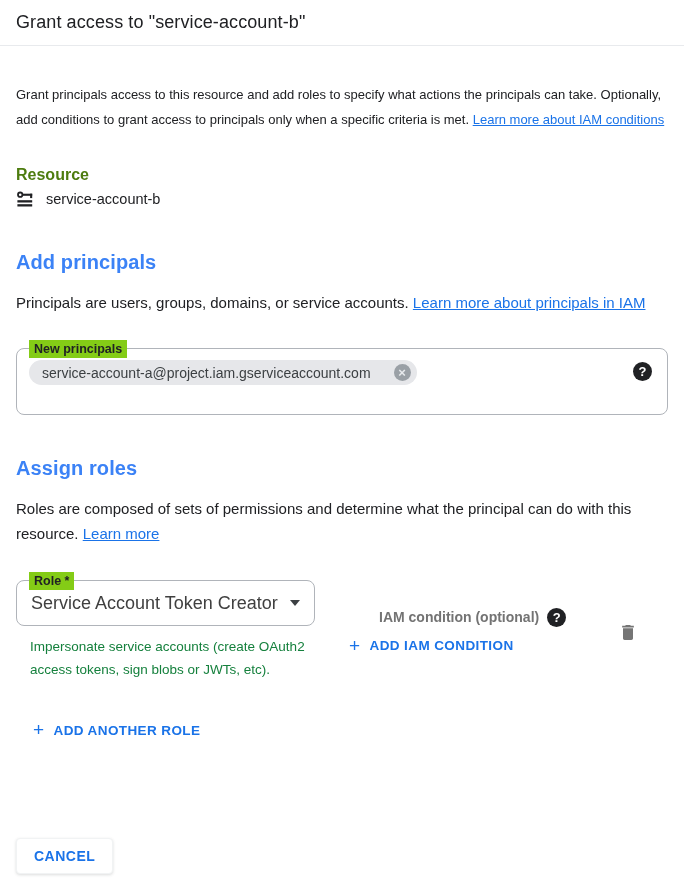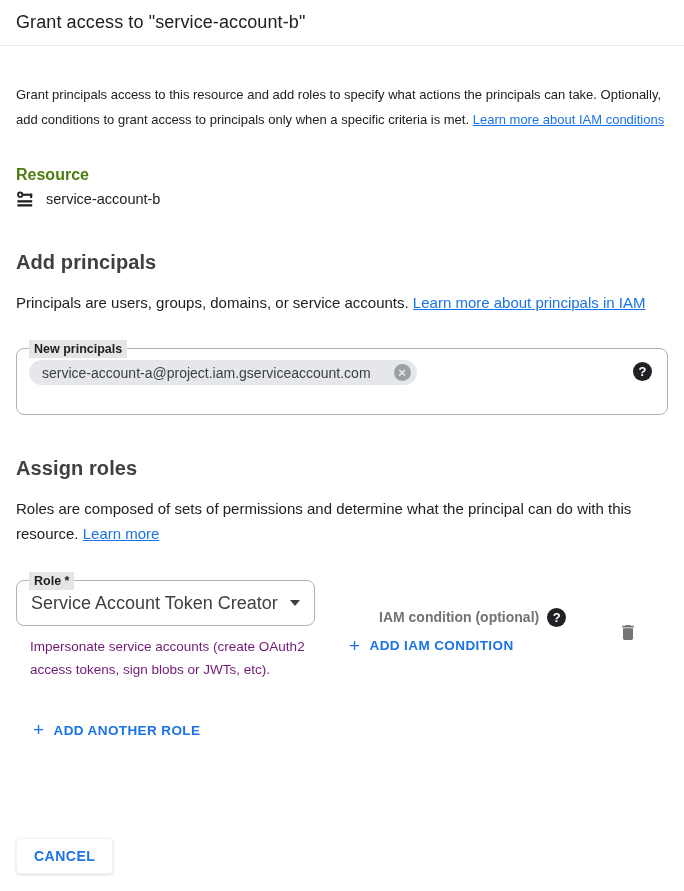--- a/index.html
+++ b/index.html
@@ -58,21 +58,21 @@
     gap: 9px;
   }
   .resource-row .res-name { font-size: 14.5px; color: #202124; }
   .sa-icon svg { display: block; }
 
   
   .section-heading {
     margin-top: 42px;
     font-size: 20px;
     font-weight: 700;
-    color: #404040;
+    color: #3b82f6;
     letter-spacing: 0.1px;
   }
   .section-paragraph {
     margin-top: 16px;
     font-size: 15px;
     line-height: 25px;
     color: #202124;
     max-width: 652px;
   }
 
@@ -80,21 +80,21 @@
   .outlined-field {
     position: relative;
     border: 1px solid #b0b4ba;
     border-radius: 8px;
     background: #fff;
   }
   .outlined-field .notch-label {
     position: absolute;
     top: -9px;
     left: 12px;
-    background: #e5e5e5;
+    background: #84cc16;
     padding: 0 5px;
     font-size: 12.5px;
     font-weight: 700;
     color: #202124;
     line-height: 18px;
     white-space: nowrap;
   }
   .principals-field {
     margin-top: 33px;
     height: 67px;
@@ -160,21 +160,21 @@
     width: 0; height: 0;
     border-left: 5px solid transparent;
     border-right: 5px solid transparent;
     border-top: 6px solid #3c4043;
   }
   .role-description {
     margin-top: 9px;
     padding-left: 14px;
     font-size: 13.5px;
     line-height: 23px;
-    color: #701a75;
+    color: #15803d;
     max-width: 290px;
   }
 
   .condition-col { margin-left: 24px; flex: 1; }
   .condition-label-row {
     display: flex;
     align-items: center;
     gap: 8px;
     margin-top: 2px;
   }

